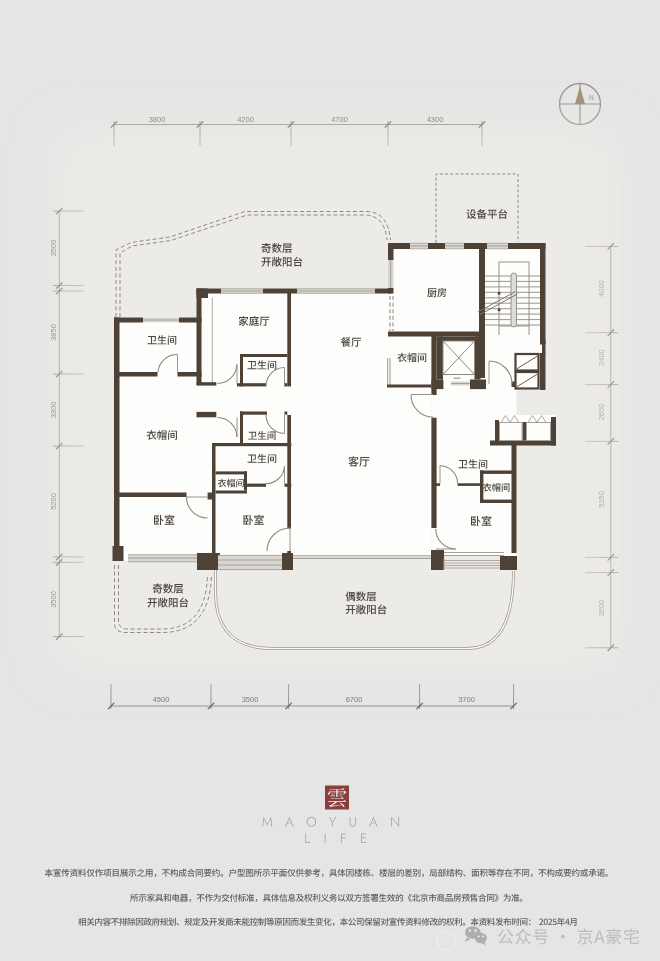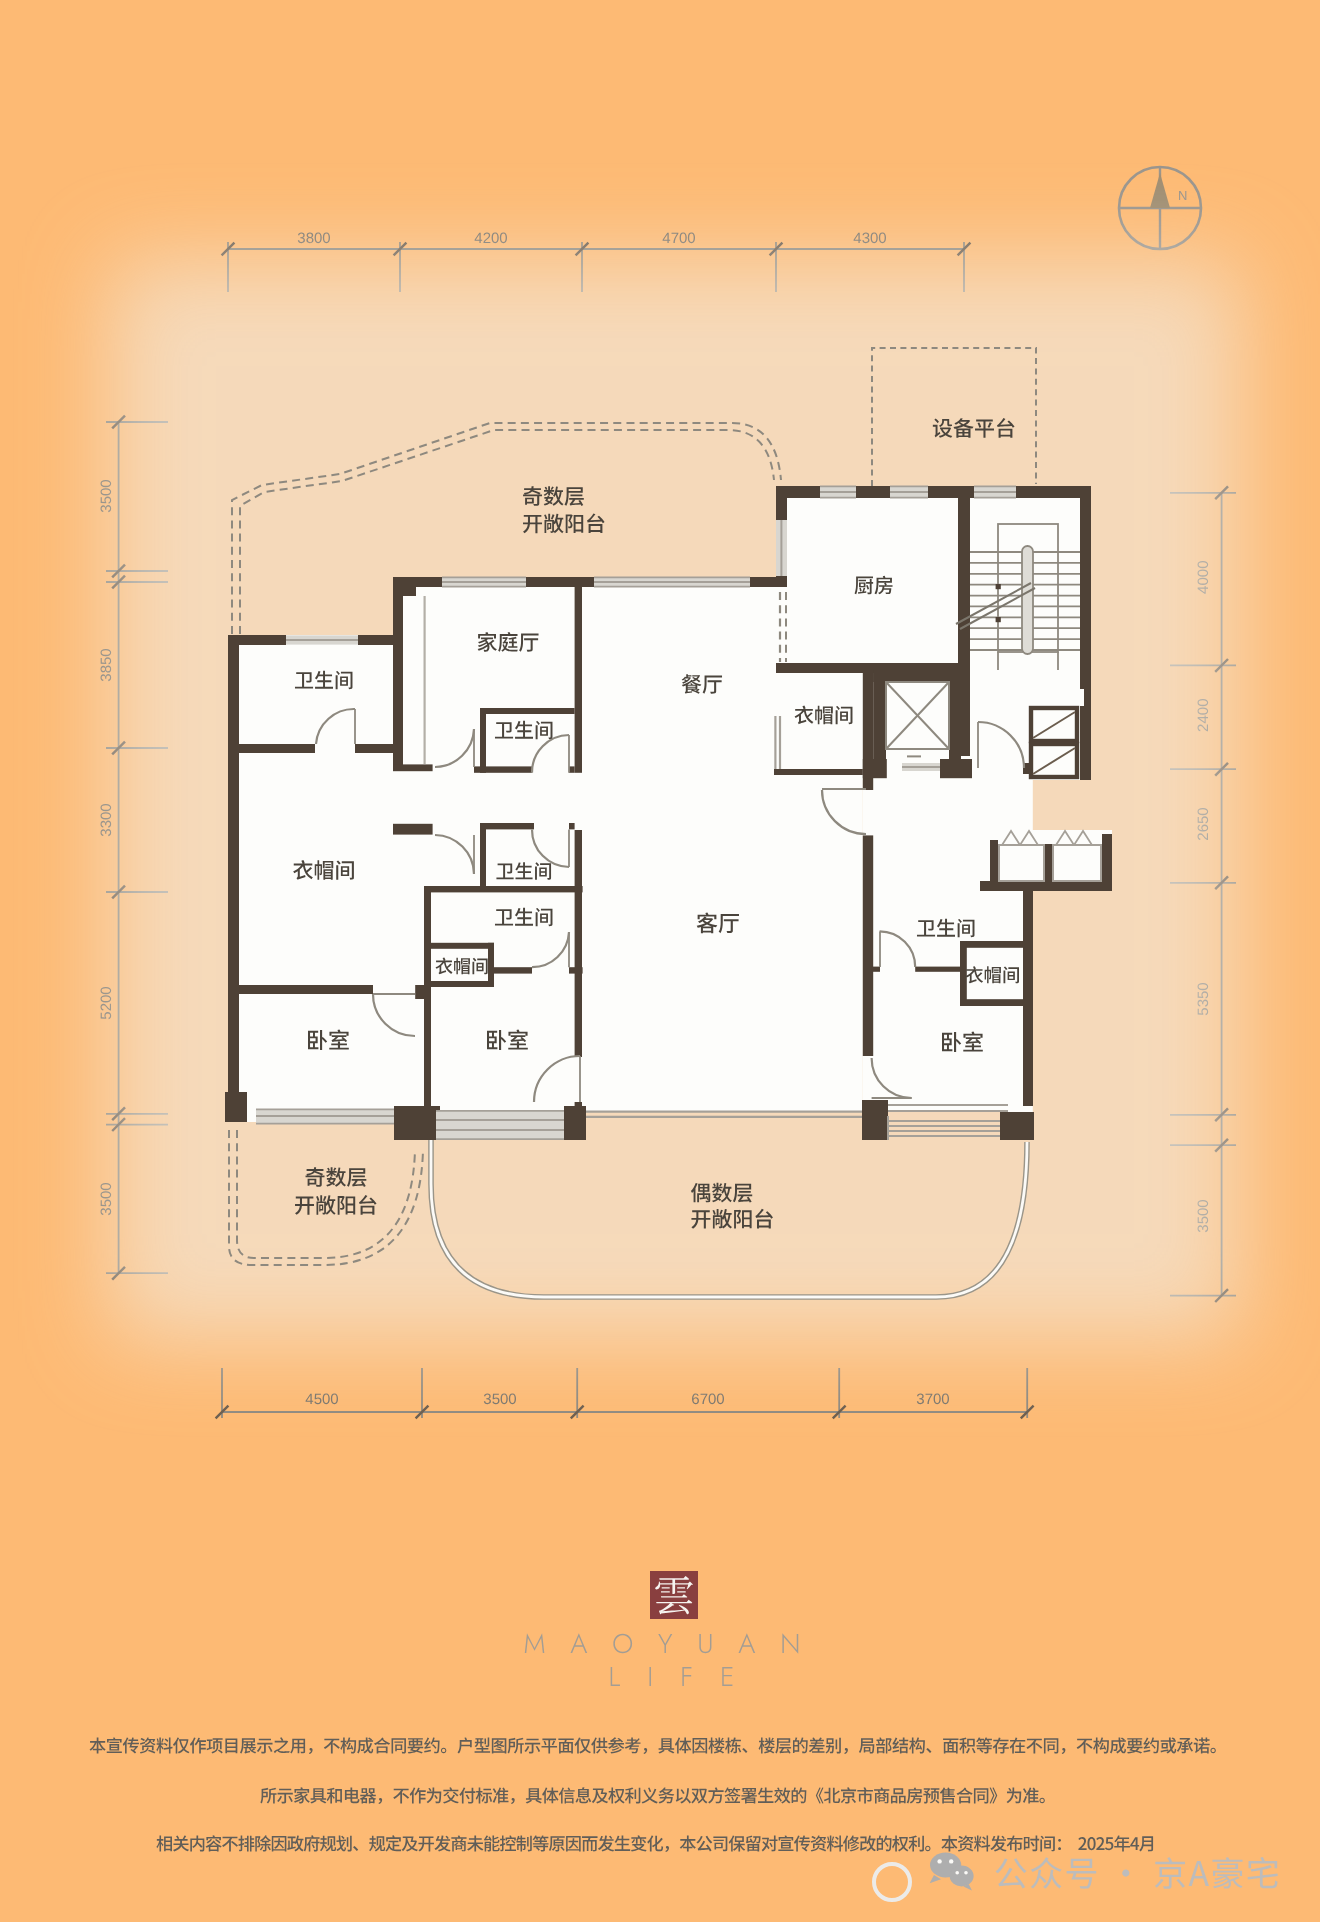--- a/index.html
+++ b/index.html
@@ -1,14 +1,14 @@
 <!DOCTYPE html>
 <html><head><meta charset="utf-8"><style>
 html,body{margin:0;padding:0;background:#fbfaf7;}
-#page{width:660px;height:961px;position:relative;background:#fdba74;overflow:hidden;}
+#page{width:660px;height:961px;position:relative;background:#e5e5e5;overflow:hidden;}
 </style></head><body>
 
 <div id="page">
 <svg width="660" height="961" viewBox="0 0 660 961" font-family="Liberation Sans, sans-serif">
 <filter id="washblur" x="-20%" y="-20%" width="140%" height="140%">
         <feGaussianBlur stdDeviation="22"></feGaussianBlur>
       </filter>
 <defs>
         <path id="g0" d="M50 453V368H723V24C723 8 718 4 697 3C679 2 607 2 538 5C552 -20 568 -58 573 -85C664 -85 726 -83 768 -70C808 -56 821 -29 821 22V368H953V453ZM457 845C454 812 451 782 446 755H100V671H417C373 594 283 550 86 527C101 509 121 475 128 453C314 478 418 522 477 593C599 551 738 493 819 454L889 521C798 561 645 621 519 663L522 671H902V755H544C549 783 552 813 555 845ZM238 221H473V103H238ZM148 296V-37H238V28H563V296Z"></path>
         <path id="g1" d="M435 828C418 790 387 733 363 697L424 669C451 701 483 750 514 795ZM79 795C105 754 130 699 138 664L210 696C201 731 174 784 147 823ZM394 250C373 206 345 167 312 134C279 151 245 167 212 182L250 250ZM97 151C144 132 197 107 246 81C185 40 113 11 35 -6C51 -24 69 -57 78 -78C169 -53 253 -16 323 39C355 20 383 2 405 -15L462 47C440 62 413 78 384 95C436 153 476 224 501 312L450 331L435 328H288L307 374L224 390C216 370 208 349 198 328H66V250H158C138 213 116 179 97 151ZM246 845V662H47V586H217C168 528 97 474 32 447C50 429 71 397 82 376C138 407 198 455 246 508V402H334V527C378 494 429 453 453 430L504 497C483 511 410 557 360 586H532V662H334V845ZM621 838C598 661 553 492 474 387C494 374 530 343 544 328C566 361 587 398 605 439C626 351 652 270 686 197C631 107 555 38 450 -11C467 -29 492 -68 501 -88C600 -36 675 29 732 111C780 33 840 -30 914 -75C928 -52 955 -18 976 -1C896 42 833 111 783 197C834 298 866 420 887 567H953V654H675C688 709 699 767 708 826ZM799 567C785 464 765 375 735 297C702 379 677 470 660 567Z"></path>

